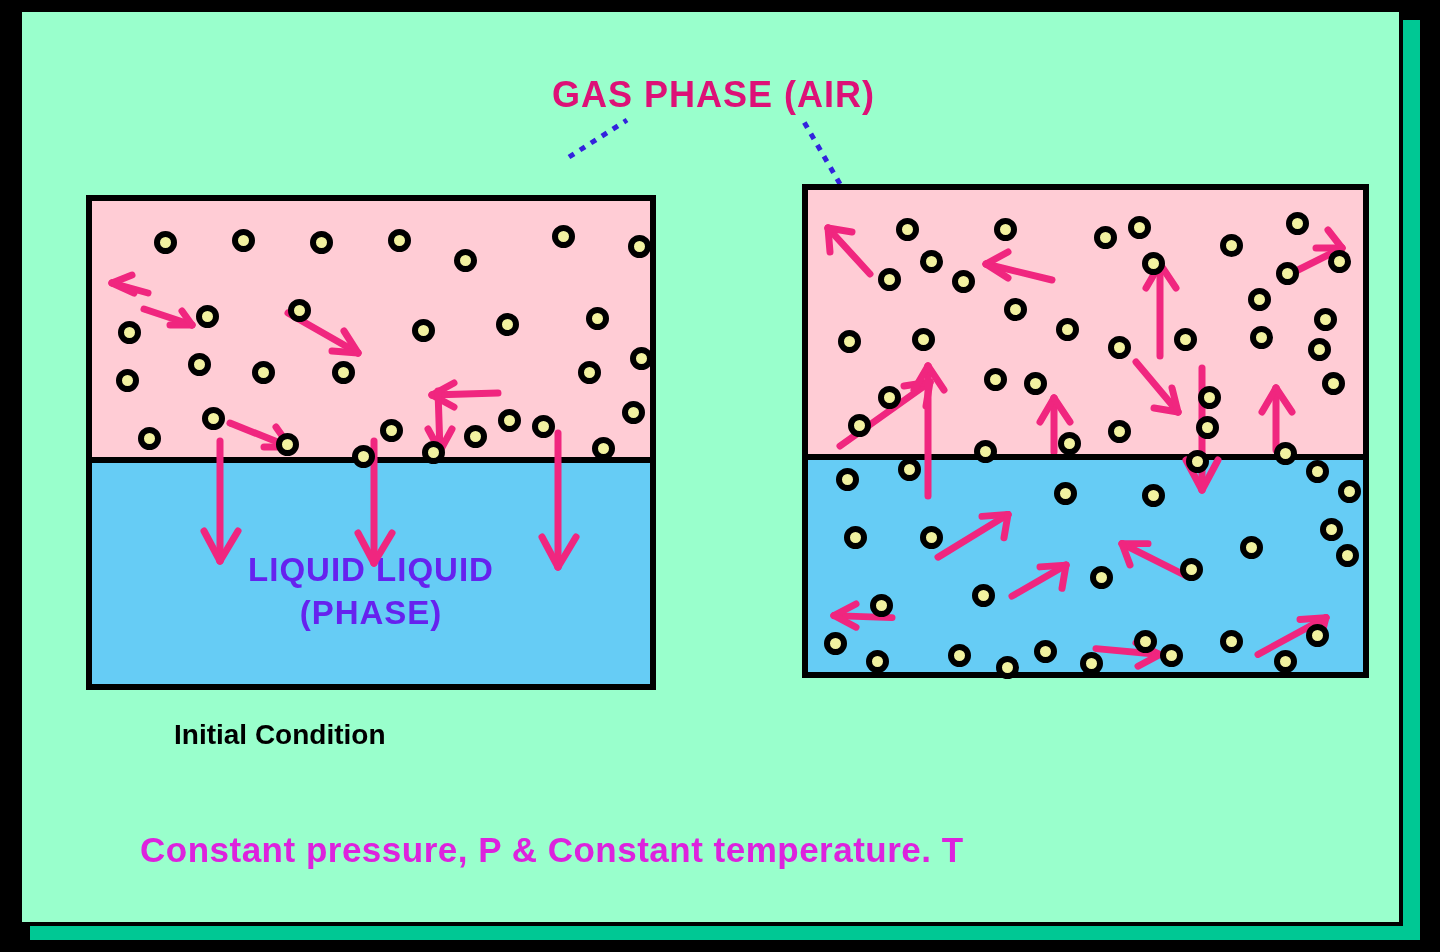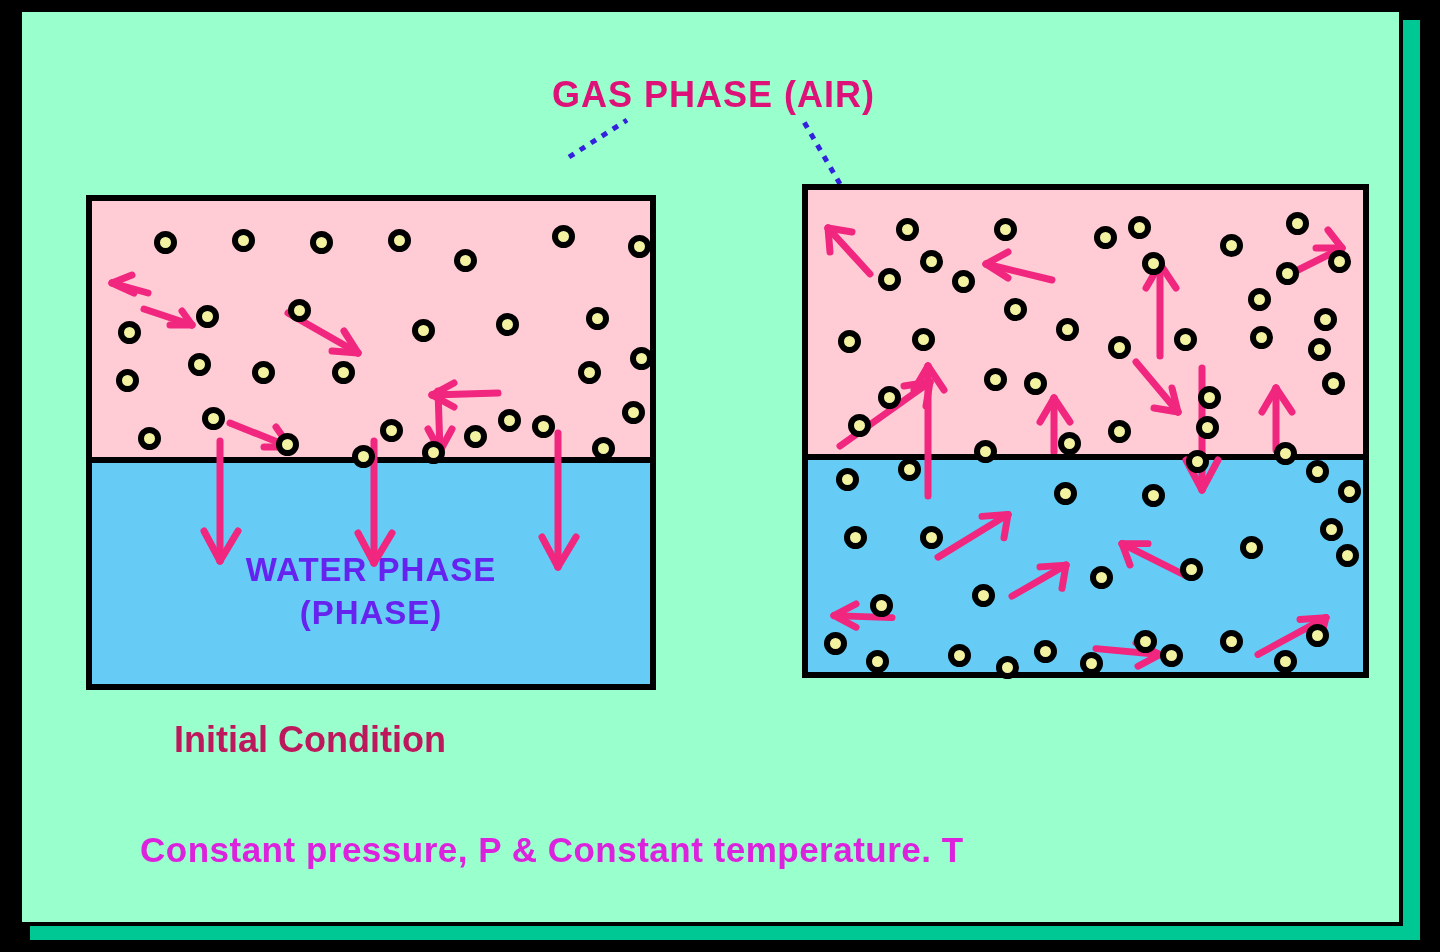--- a/index.html
+++ b/index.html
@@ -48,21 +48,21 @@
   
   .arrow-layer{position:absolute;left:0;top:0;width:100%;height:100%;
                overflow:visible;}
 
   
   #liquid-label{position:absolute;left:0;right:0;top:86px;text-align:center;
                 color:#6622EE;font-size:33px;font-weight:bold;line-height:1.30;
                 letter-spacing:1px;}
 
   
-  .caption{position:absolute;font-size:36px;font-weight:bold;color:#be185d;
+  .caption{position:absolute;font-size:28px;font-weight:bold;color:#000000;
            white-space:nowrap;}
   #caption-initial{left:152px;top:707px;}
   #caption-equilibrium{left:820px;top:707px;}
 
   #bottom-note{position:absolute;left:118px;top:818px;font-size:35px;
                font-weight:bold;color:#DD22DD;white-space:nowrap;
                letter-spacing:0.5px;}
 </style>
 </head>
 <body>
@@ -102,21 +102,21 @@
               <path d="M340 194 L362 206"></path>
             <path d="M346 190 L348 250"></path>
               <path d="M348 250 L336 228"></path>
               <path d="M348 250 L360 228"></path>
           </g>
         </svg>
       </div>
 
       <div class="liquid-region">
         <div id="liquid-label">
-          <div>WATER PHASE</div>
+          <div>LIQUID LIQUID</div>
           <div>(PHASE)</div>
         </div>
       </div>
 
       <svg class="cross-layer" viewBox="0 0 558 483" preserveAspectRatio="none">
         <g stroke="#F0267F" stroke-width="7" fill="none" stroke-linecap="round">
           <path d="M128 240 L128 360"></path>
             <path d="M128 360 L112 330"></path>
             <path d="M128 360 L146 330"></path>
           <path d="M282 240 L282 362"></path>

